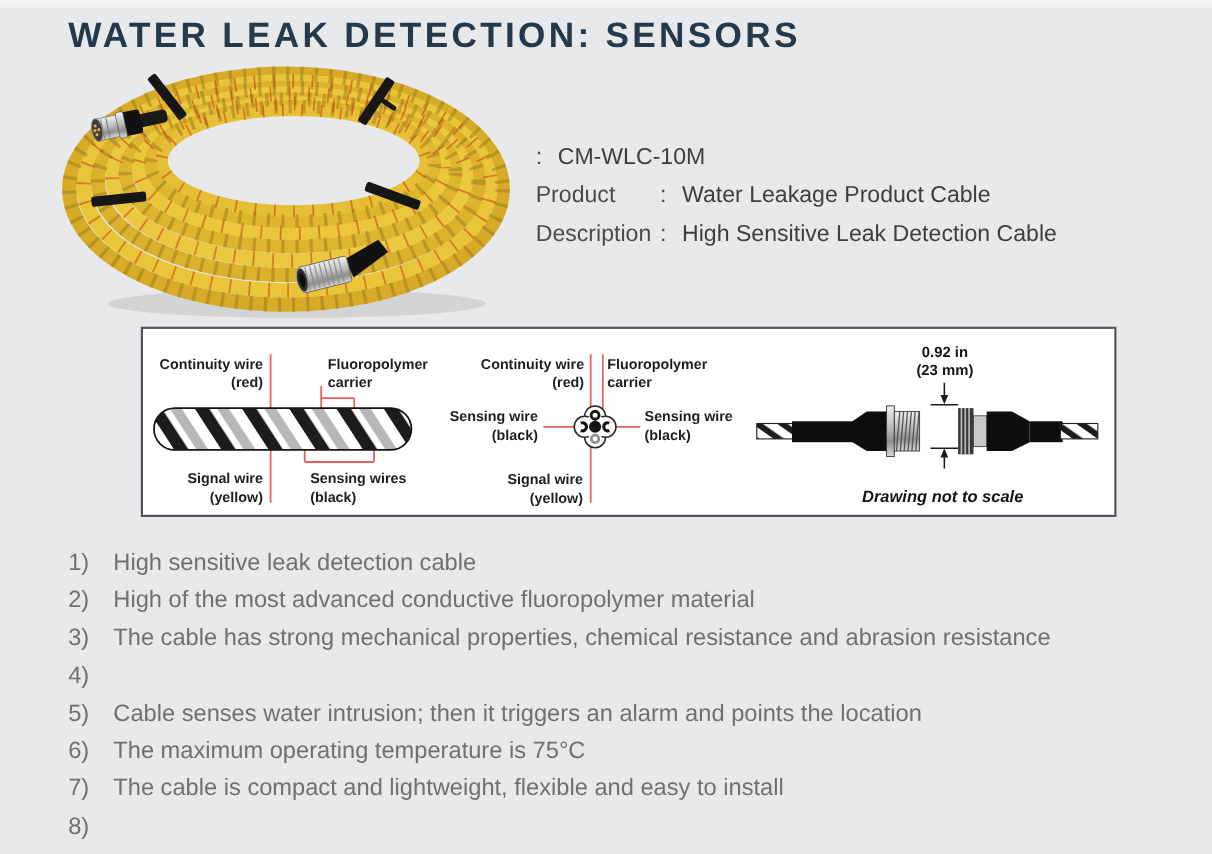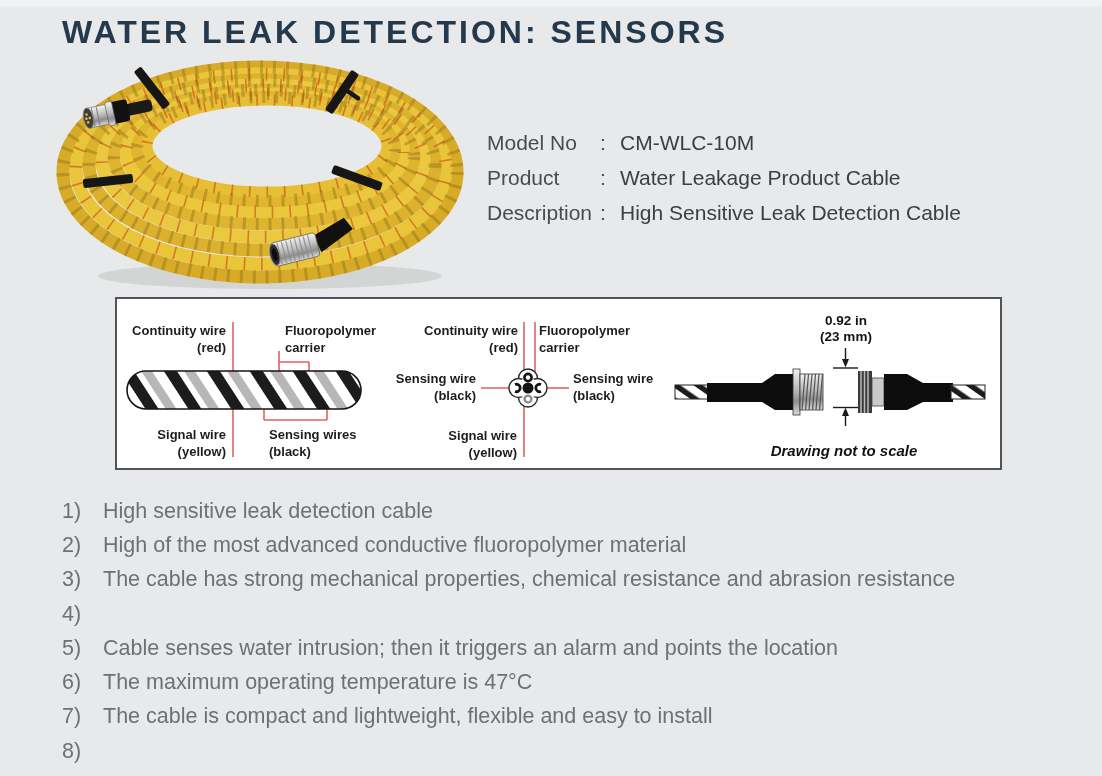--- a/index.html
+++ b/index.html
@@ -12,21 +12,21 @@
   .page{position:relative;width:1102px;height:776px;overflow:hidden;
         background:linear-gradient(#f3f4f5 0,#f0f1f2 6px,var(--page-bg) 8px);}
   .title{position:absolute;left:62px;top:14px;margin:0;font-size:32px;font-weight:bold;
          letter-spacing:3px;color:var(--title-text);white-space:nowrap;}
   .photo{position:absolute;left:55px;top:48px;width:410px;height:248px;}
   .info{position:absolute;left:487px;top:126px;font-size:21px;}
   .info-row{display:flex;line-height:34.8px;white-space:nowrap;}
   .info-label{width:113px;color:#4a4b4d;}
   .info-colon{width:14px;color:#4a4b4d;}
   .info-value{font-weight:normal;color:#3d3e40;margin-left:6px;}
-  .diagram{position:absolute;left:115px;top:297px;width:887px;height:173px;
+  .diagram{position:absolute;left:128px;top:297px;width:887px;height:173px;
            background:#ffffff;border:2px solid #53545a;box-sizing:border-box;}
   .diagram svg{display:block;}
   .leader{stroke:var(--leader-red);stroke-width:1.6;fill:none;}
   .dlabel{font:bold 13px "Liberation Sans",sans-serif;fill:var(--label-text);}
   .dim{font:bold 13.5px "Liberation Sans",sans-serif;fill:#131313;}
   .note{font:bold italic 15px "Liberation Sans",sans-serif;fill:#131313;}
   .ink{stroke:#1a1a1a;}
   .features{position:absolute;left:62px;top:494px;}
   .feat{display:flex;align-items:center;height:34.3px;font-size:21.5px;
         color:var(--body-text);white-space:nowrap;}
@@ -114,21 +114,20 @@
             <line x1="40.5" y1="1" x2="40.5" y2="23"></line>
         </g>
         <ellipse cx="4" cy="12" rx="4.8" ry="11" fill="#2e2e2e" stroke="#999" stroke-width="0.8"></ellipse>
         <ellipse cx="4" cy="12" rx="2.5" ry="6.5" fill="#0c0c0c"></ellipse>
       </g>
     </svg>
   </div>
 
   <div class="info">
     <div class="info-row">
-      <span class="info-label">Model No</span>
       <span class="info-colon">:</span>
       <span class="info-value">CM-WLC-10M</span>
     </div>
     <div class="info-row">
       <span class="info-label">Product</span>
       <span class="info-colon">:</span>
       <span class="info-value">Water Leakage Product Cable</span>
     </div>
     <div class="info-row">
       <span class="info-label">Description</span>
@@ -264,21 +263,21 @@
     </div>
     <div class="feat">
       <span class="feat-num">4)</span>
     </div>
     <div class="feat">
       <span class="feat-num">5)</span>
       <span class="feat-text">Cable senses water intrusion; then it triggers an alarm and points the location</span>
     </div>
     <div class="feat">
       <span class="feat-num">6)</span>
-      <span class="feat-text">The maximum operating temperature is 47°C</span>
+      <span class="feat-text">The maximum operating temperature is 75°C</span>
     </div>
     <div class="feat">
       <span class="feat-num">7)</span>
       <span class="feat-text">The cable is compact and lightweight, flexible and easy to install</span>
     </div>
     <div class="feat">
       <span class="feat-num">8)</span>
     </div>
   </div>
 

